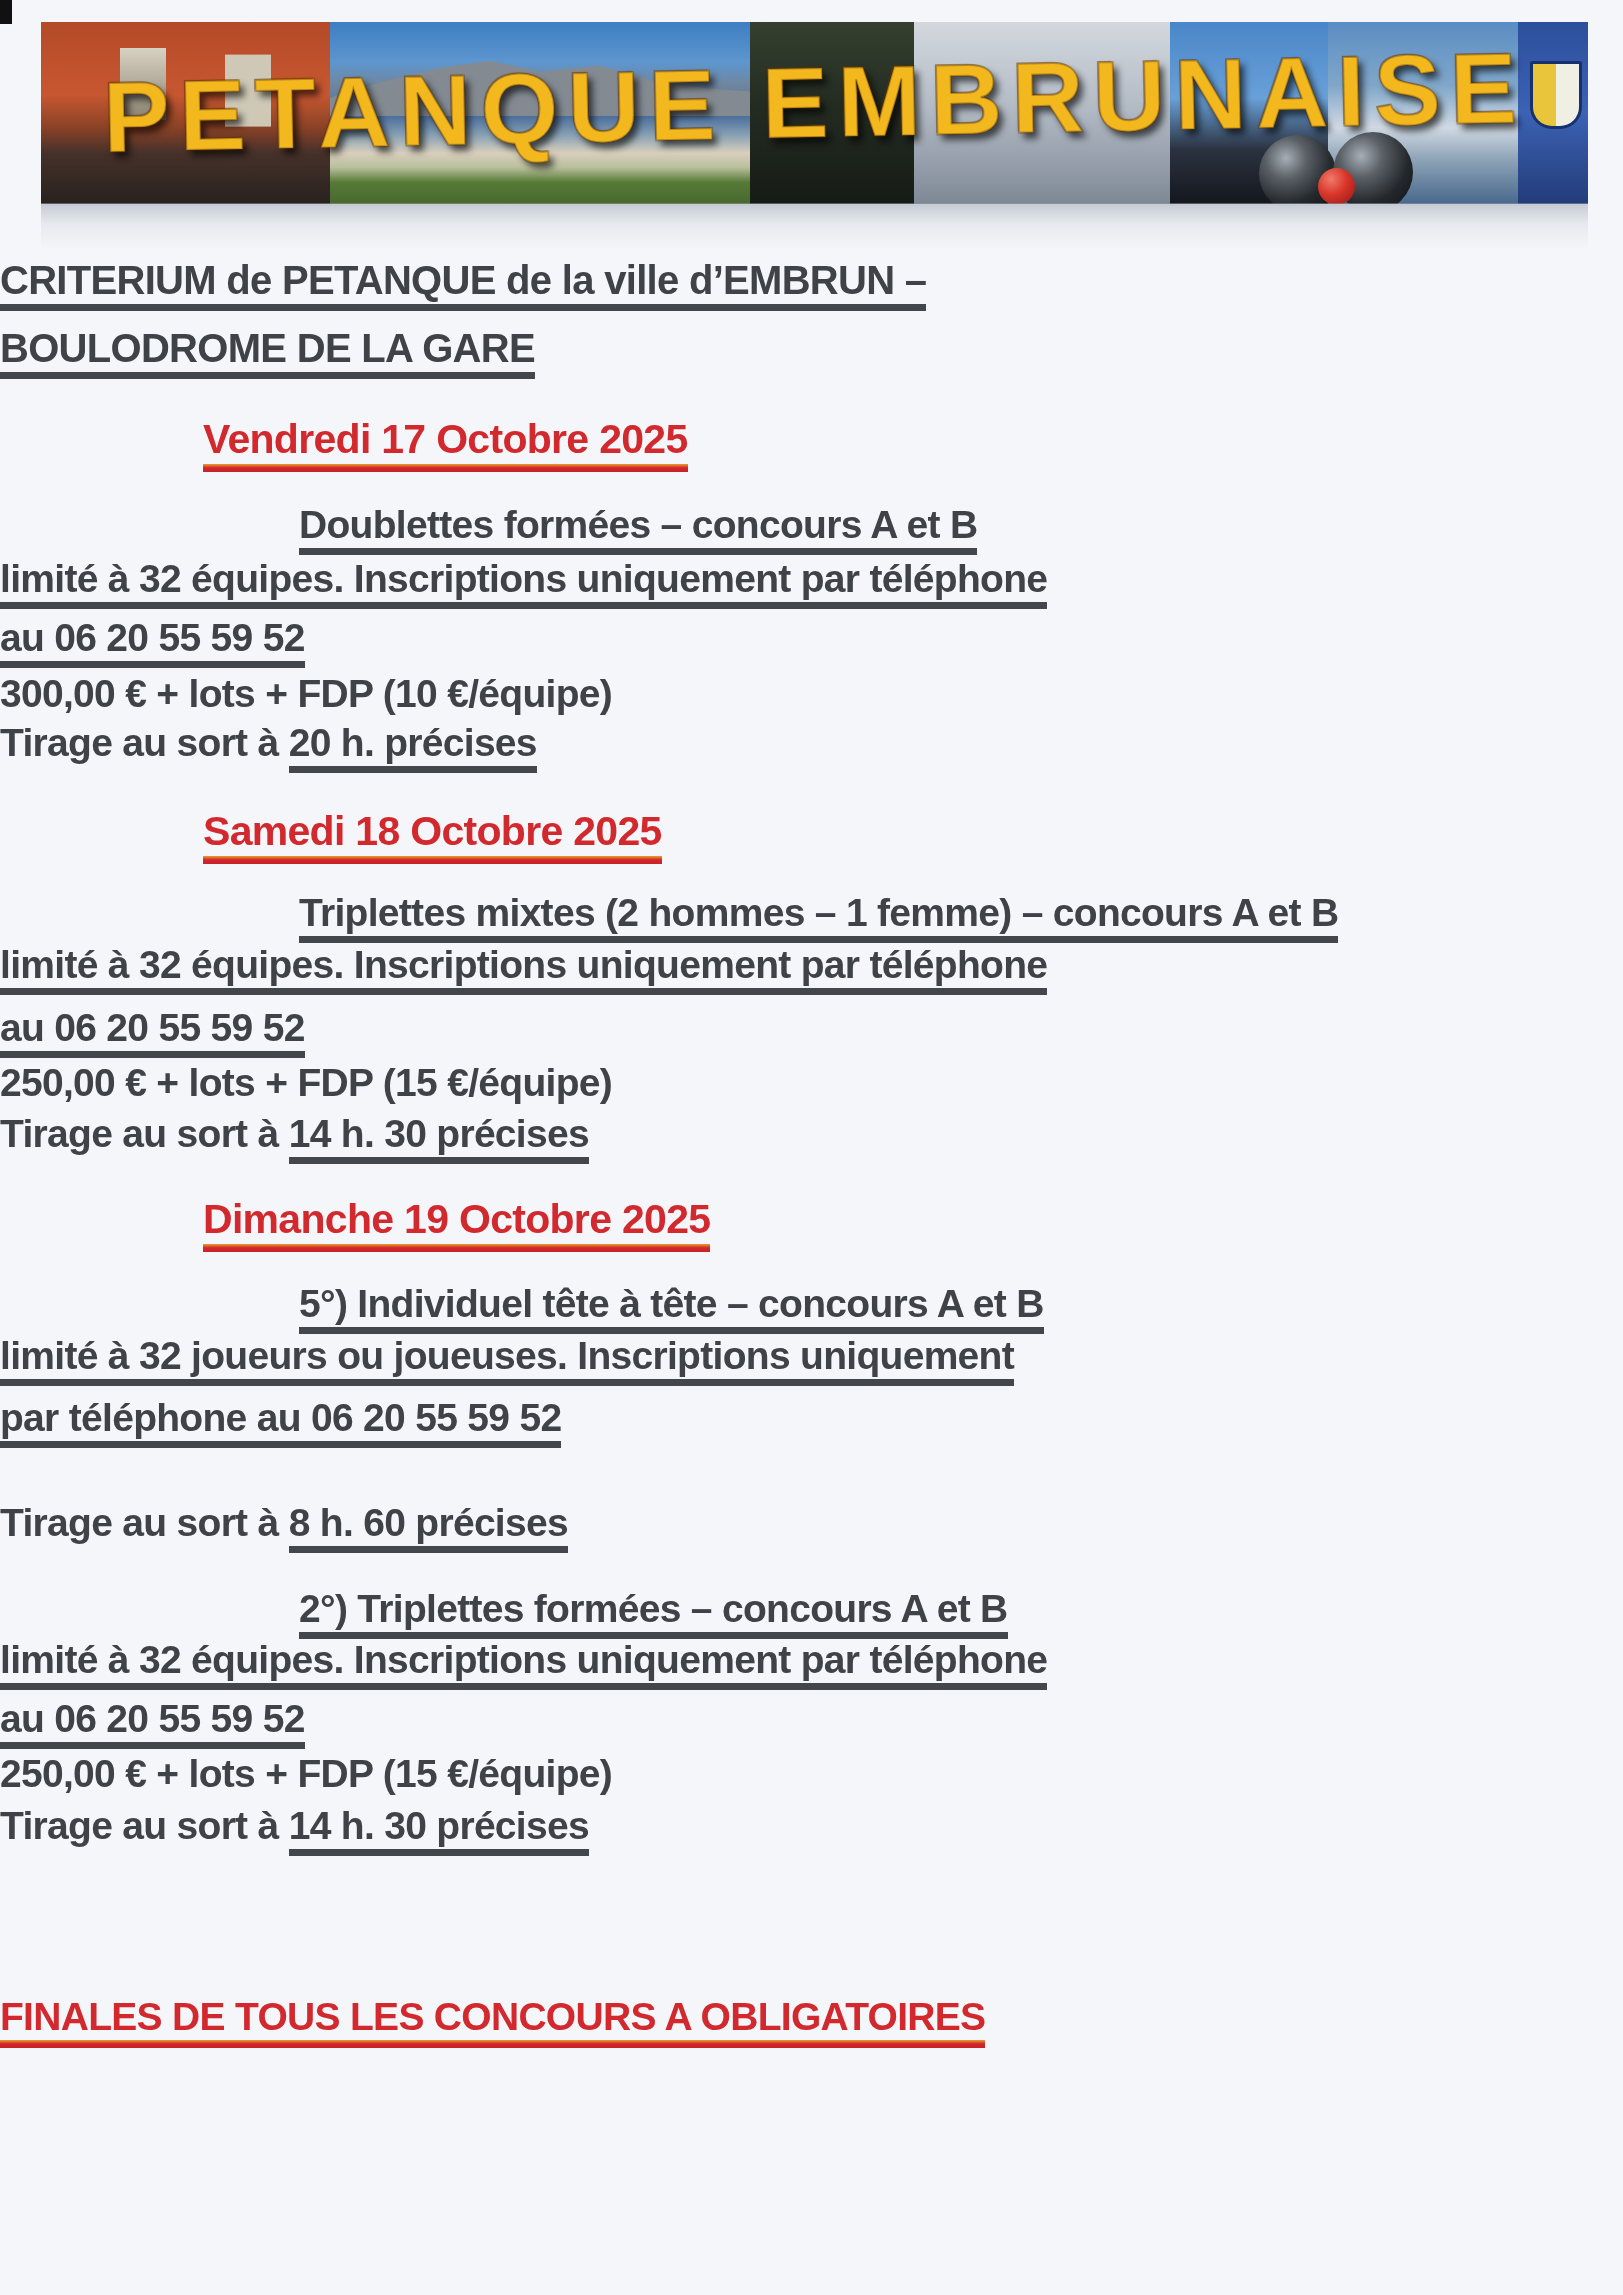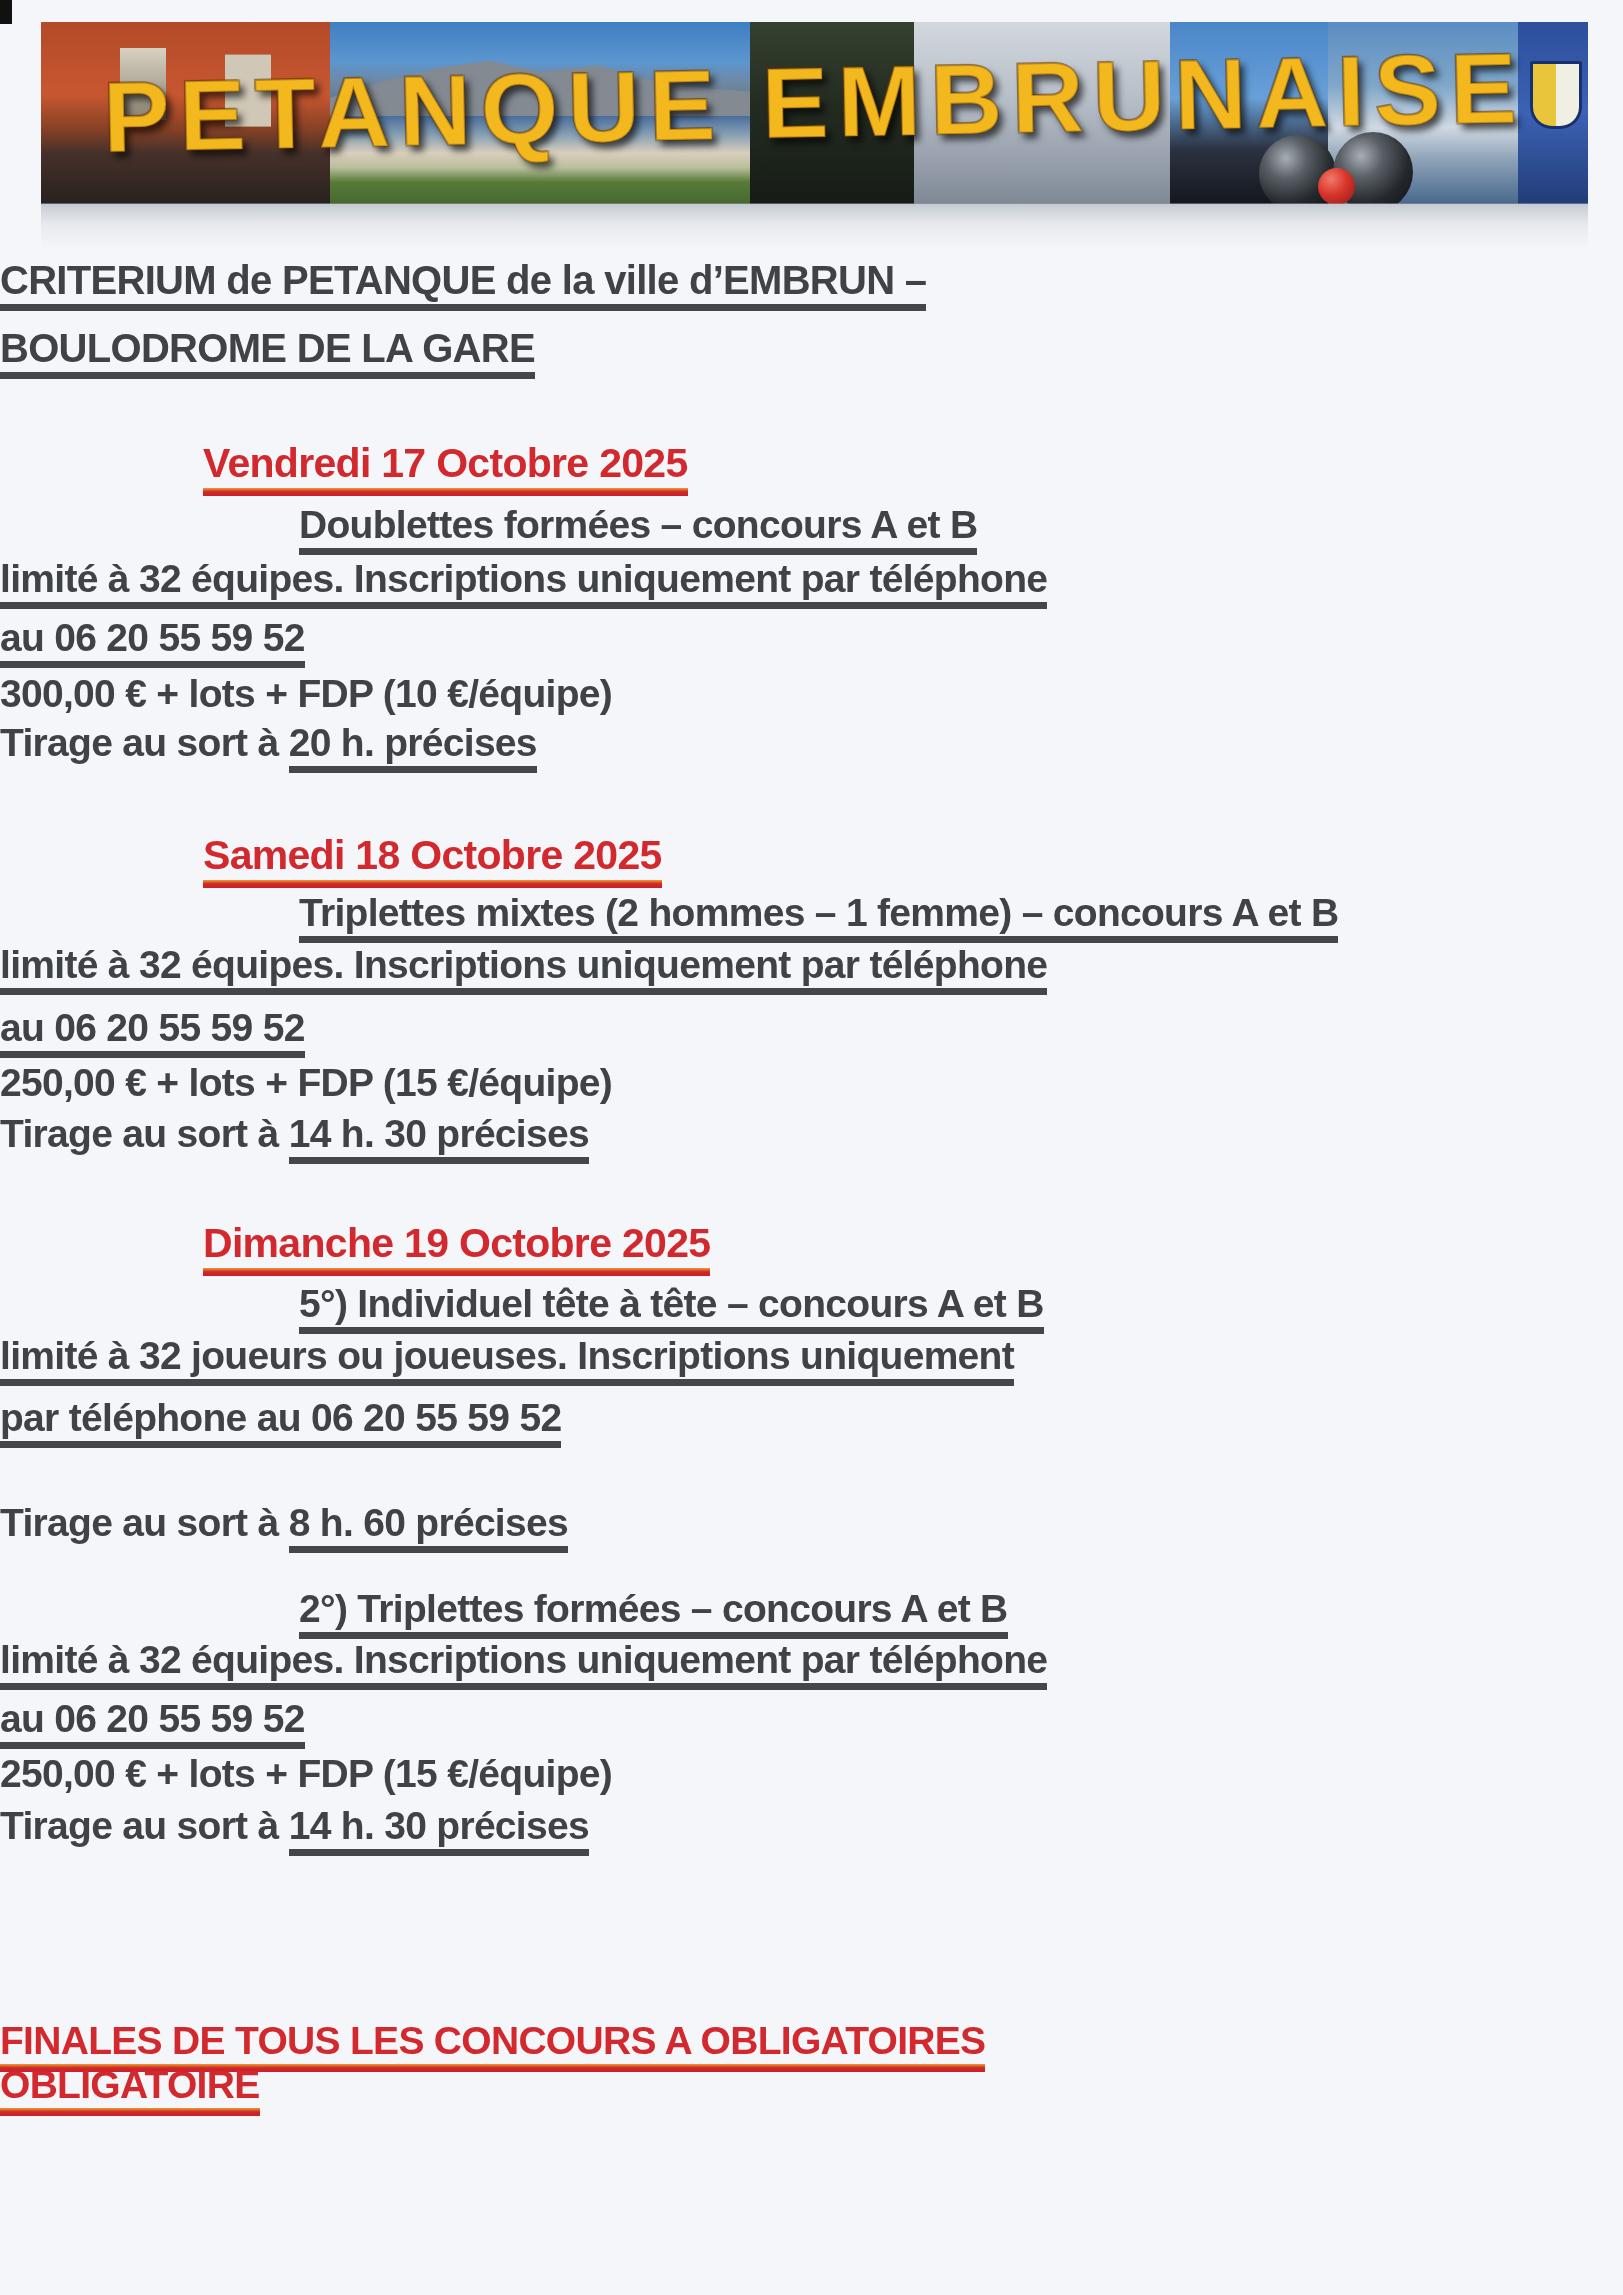--- a/index.html
+++ b/index.html
@@ -49,21 +49,21 @@
   }
   .banner-reflection{
     position:absolute;left:41px;top:203px;width:1547px;height:47px;
     background:linear-gradient(180deg,rgba(148,156,170,0.50) 0%,rgba(190,196,206,0.25) 45%,rgba(245,246,249,0) 100%);
   }
   
   .line{position:absolute;left:0;right:0;text-align:left;font-size:39px;letter-spacing:-0.7px;white-space:nowrap;}
   .line.indent{text-align:left;padding-left:299px;}
   .line.datehead{text-align:left;padding-left:203px;font-size:41px;}
   .titleline{font-size:40px;}
-  .red{color:#d2292e;margin-top:24px;}
+  .red{color:#d2292e;}
   .u-gray{display:inline-block;padding-bottom:7.9px;
     background-image:linear-gradient(180deg,#43464b,#43464b);
     background-size:100% 7.2px;background-position:0 100%;background-repeat:no-repeat;}
   .u-red{display:inline-block;padding-bottom:9.2px;
     background-image:linear-gradient(180deg,#e7a22c 0%,#d2262c 45%,#c6212a 100%);
     background-size:100% 8.5px;background-position:0 100%;background-repeat:no-repeat;}
 </style>
 </head>
 <body>
 
@@ -165,18 +165,15 @@
   <div class="line" style="top:1752px">
     <span>250,00 € + lots + FDP (15 €/équipe)</span>
   </div>
   <div class="line" style="top:1804px">
     <span>Tirage au sort à </span><span class="u-gray">14 h. 30 précises</span>
   </div>
 
   <div class="line red" style="top:1995px">
     <span class="u-red">FINALES DE TOUS LES CONCOURS A OBLIGATOIRES</span>
   </div>
-  <div class="line red" style="top:2039px">
-    <span class="u-red">OBLIGATOIRE</span>
-  </div>
 
 </div>
 
 
 </body></html>

